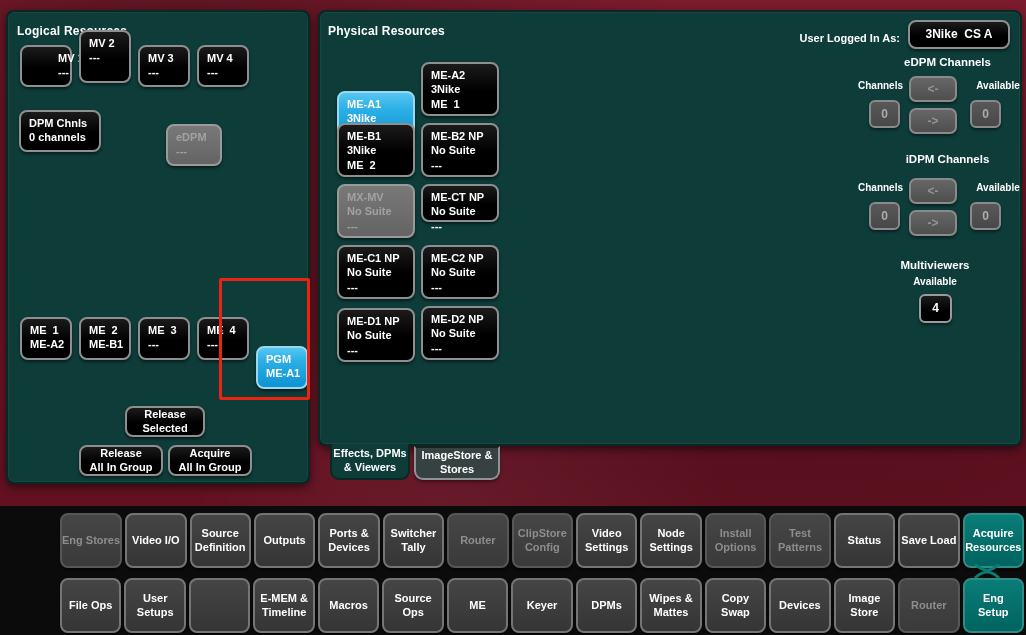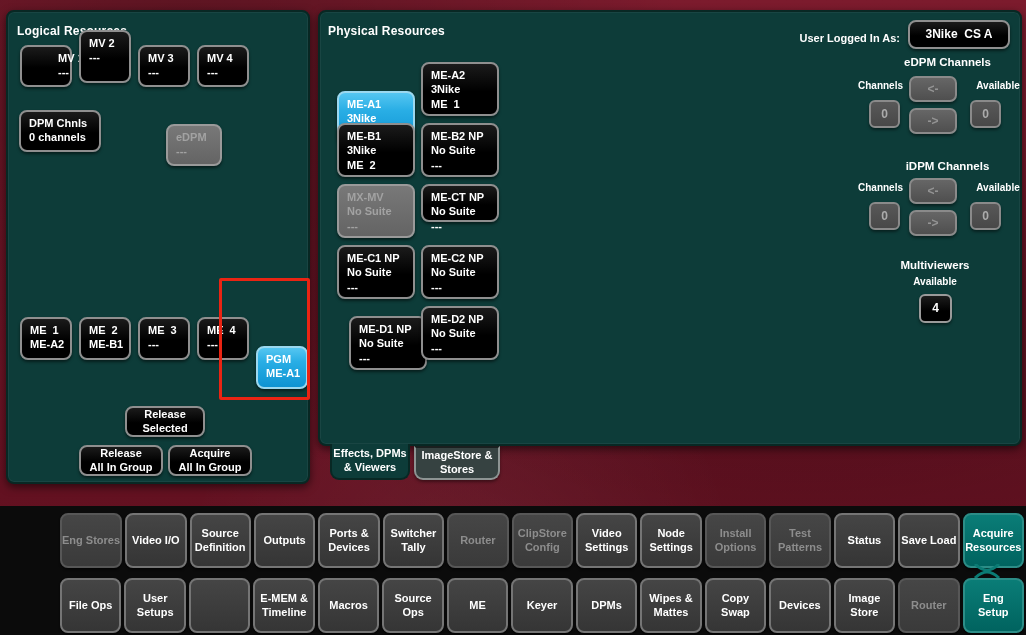--- a/index.html
+++ b/index.html
@@ -200,21 +200,21 @@
       <span>ME-C1 NP</span>
       <span>No Suite</span>
       <span>---</span>
     </div>
     <div class="rbtn" style="left:101px; top:233px; width:78px; height:54px;">
       <span>ME-C2 NP</span>
       <span>No Suite</span>
       <span>---</span>
     </div>
 
-    <div class="rbtn" style="left:17px; top:304px; width:78px; height:54px;margin-left:12px;">
+    <div class="rbtn" style="left:17px; top:296px; width:78px; height:54px;">
       <span>ME-D1 NP</span>
       <span>No Suite</span>
       <span>---</span>
     </div>
     <div class="rbtn" style="left:101px; top:294px; width:78px; height:54px;">
       <span>ME-D2 NP</span>
       <span>No Suite</span>
       <span>---</span>
     </div>
 
@@ -224,21 +224,21 @@
     </div>
 
     <div class="sec-title" style="left:560px; top:44px; width:135px;">eDPM Channels</div>
     <div class="sm-label" style="left:515px; top:68px; width:68px; text-align:right;">Channels</div>
     <div class="sm-label" style="left:644px; top:68px; width:68px; text-align:center;">Available</div>
     <div class="arrow-btn" style="left:589px; top:64px; width:48px; height:26px;">&lt;-</div>
     <div class="val-box" style="left:549px; top:88px; width:31px; height:28px;">0</div>
     <div class="arrow-btn" style="left:589px; top:96px; width:48px; height:26px;">-&gt;</div>
     <div class="val-box" style="left:650px; top:88px; width:31px; height:28px;">0</div>
 
-    <div class="sec-title" style="left:560px; top:148px; width:135px;">iDPM Channels</div>
+    <div class="sec-title" style="left:560px; top:141px; width:135px;">iDPM Channels</div>
     <div class="sm-label" style="left:515px; top:170px; width:68px; text-align:right;">Channels</div>
     <div class="sm-label" style="left:644px; top:170px; width:68px; text-align:center;">Available</div>
     <div class="arrow-btn" style="left:589px; top:166px; width:48px; height:26px;">&lt;-</div>
     <div class="val-box" style="left:549px; top:190px; width:31px; height:28px;">0</div>
     <div class="arrow-btn" style="left:589px; top:198px; width:48px; height:26px;">-&gt;</div>
     <div class="val-box" style="left:650px; top:190px; width:31px; height:28px;">0</div>
 
     <div class="sec-title" style="left:549px; top:247px; width:132px;">Multiviewers</div>
     <div class="sm-label" style="left:549px; top:264px; width:132px; text-align:center;">Available</div>
     <div class="val-box lit" style="left:599px; top:282px; width:33px; height:29px;">4</div>

